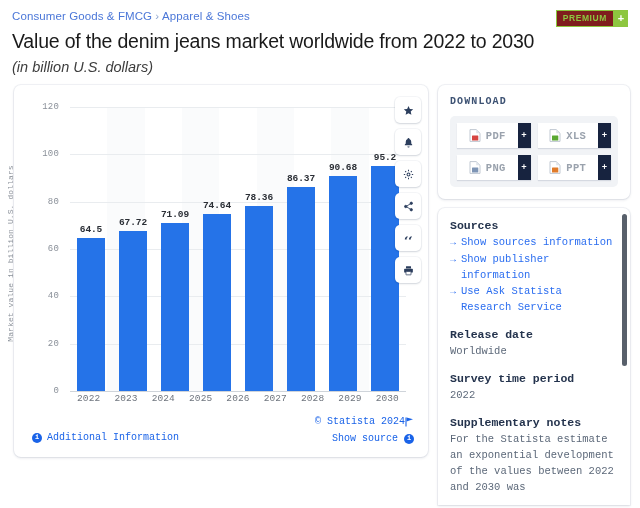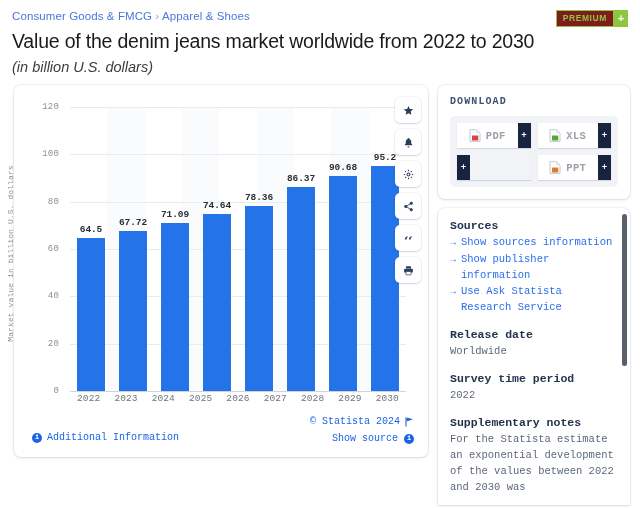--- a/index.html
+++ b/index.html
@@ -77,21 +77,21 @@
   .xlabels{position:absolute;left:56px;top:308px;width:336px;display:flex;}
   .xlabel{flex:1 1 0;text-align:center;font-size:9.5px;color:#6e747d;letter-spacing:.1px;}
 
   
   .chart-foot{position:absolute;left:0;right:0;bottom:0;height:52px;}
   .addinfo{
     position:absolute;left:18px;bottom:14px;display:flex;align-items:center;gap:5px;
     font-size:10px;color:#1a63e8;
   }
   .copyright{
-    position:absolute;right:14px;bottom:30px;display:flex;align-items:center;gap:5px;
+    position:absolute;right:14px;bottom:30px;display:flex;align-items:center;
     font-size:10px;color:#1a63e8;
   }
   .showsource{
     position:absolute;right:14px;bottom:13px;display:flex;align-items:center;gap:6px;
     font-size:10px;color:#1a63e8;
   }
   .info-dot{
     width:10px;height:10px;border-radius:50%;background:#1a63e8;color:#fff;
     font-size:7px;font-weight:700;display:flex;align-items:center;justify-content:center;
     line-height:1;flex:0 0 auto;
@@ -343,20 +343,28 @@
                 <svg class="doc-ic" viewBox="0 0 12 13">
                   <path d="M1 .6h6.2L11 4.2V12.4H1z" fill="#ffffff" stroke="#b9c2cd" stroke-width=".9"></path>
                   <path d="M7.2.6L11 4.2H7.2z" fill="#dfe4ea"></path>
                   <rect x="3" y="6.4" width="6.3" height="5.2" rx=".5" fill="#5aa832"></rect>
                 </svg>
                 <span>XLS</span>
               </div>
               <div class="dl-plus">+</div>
             </div>
             <div class="dl-btn">
+              <div class="dl-main">
+                <svg class="doc-ic" viewBox="0 0 12 13">
+                  <path d="M1 .6h6.2L11 4.2V12.4H1z" fill="#ffffff" stroke="#b9c2cd" stroke-width=".9"></path>
+                  <path d="M7.2.6L11 4.2H7.2z" fill="#dfe4ea"></path>
+                  <rect x="3" y="6.4" width="6.3" height="5.2" rx=".5" fill="#7e95b5"></rect>
+                </svg>
+                <span>PNG</span>
+              </div>
               <div class="dl-plus">+</div>
             </div>
             <div class="dl-btn">
               <div class="dl-main">
                 <svg class="doc-ic" viewBox="0 0 12 13">
                   <path d="M1 .6h6.2L11 4.2V12.4H1z" fill="#ffffff" stroke="#b9c2cd" stroke-width=".9"></path>
                   <path d="M7.2.6L11 4.2H7.2z" fill="#dfe4ea"></path>
                   <rect x="3" y="6.4" width="6.3" height="5.2" rx=".5" fill="#e07b2a"></rect>
                 </svg>
                 <span>PPT</span>

